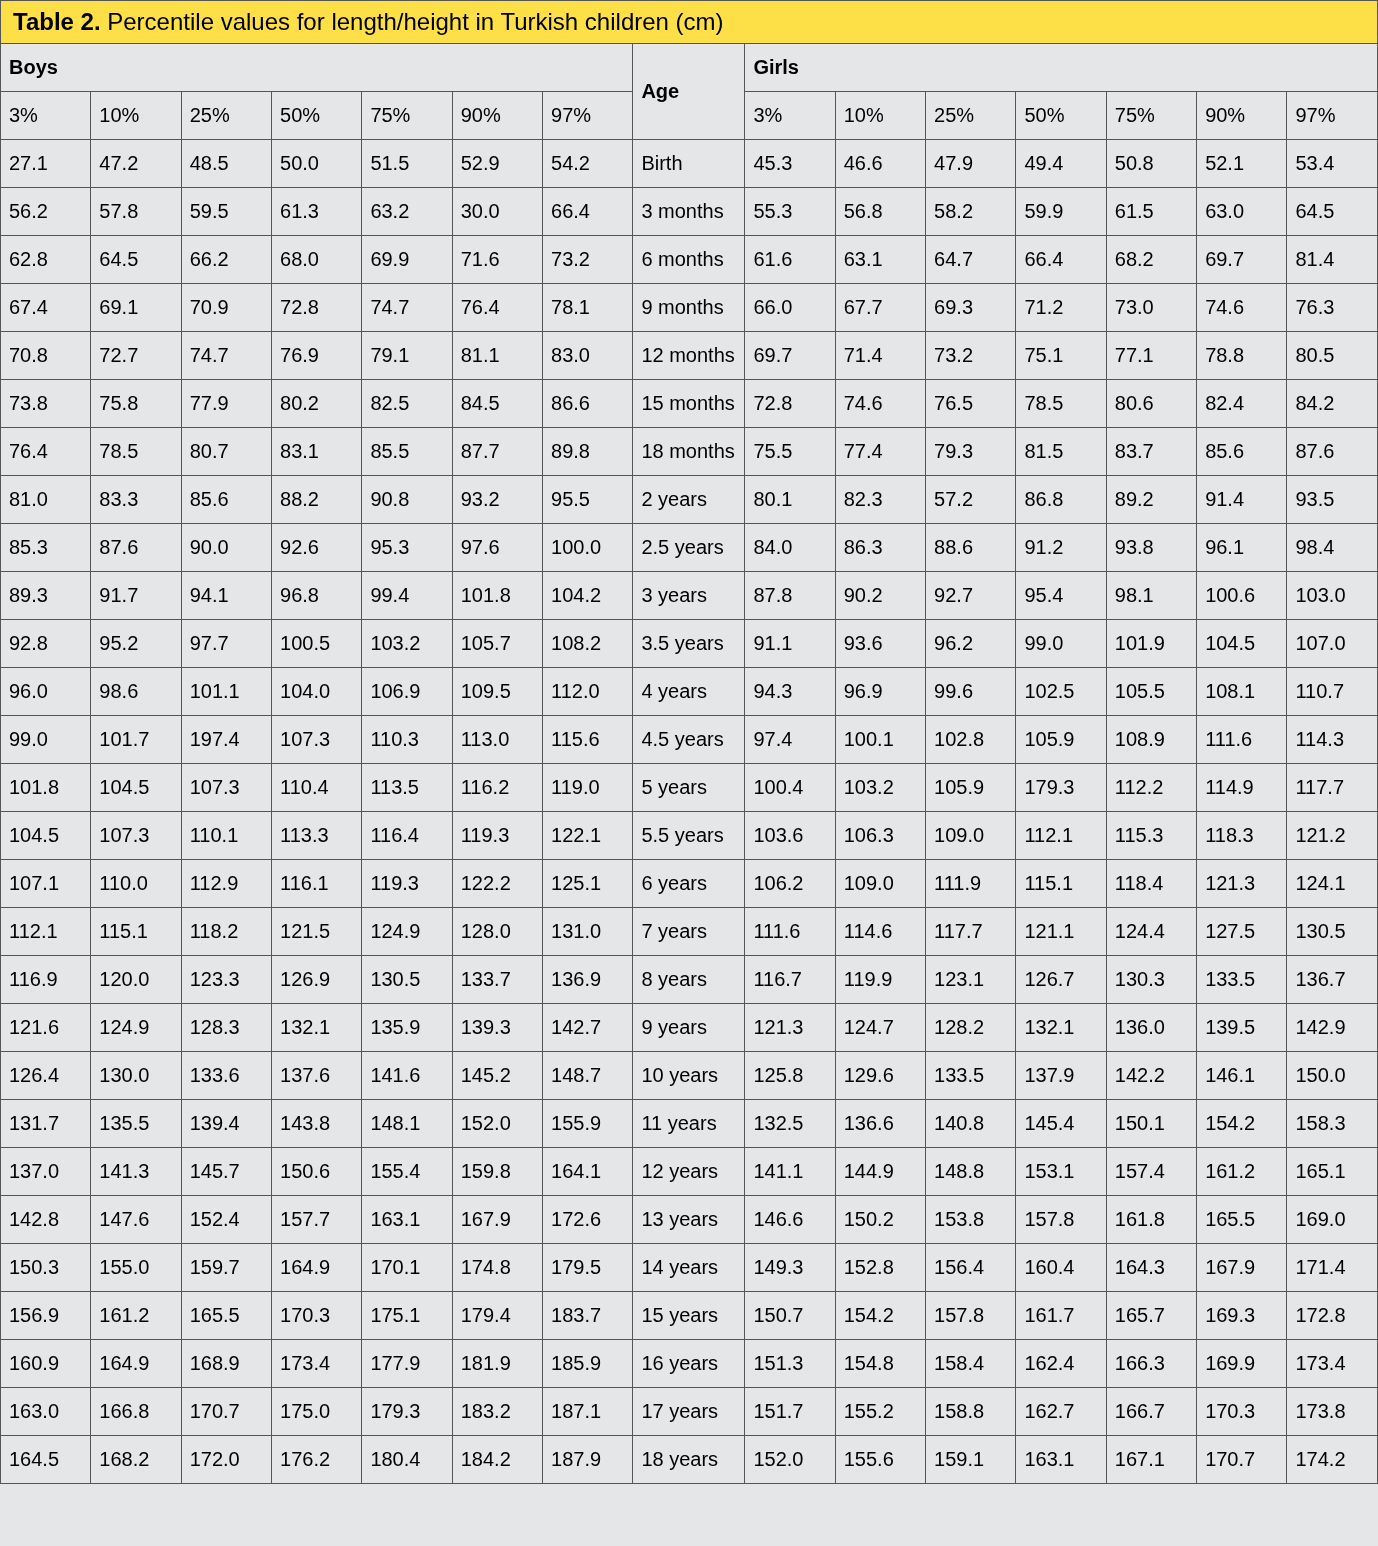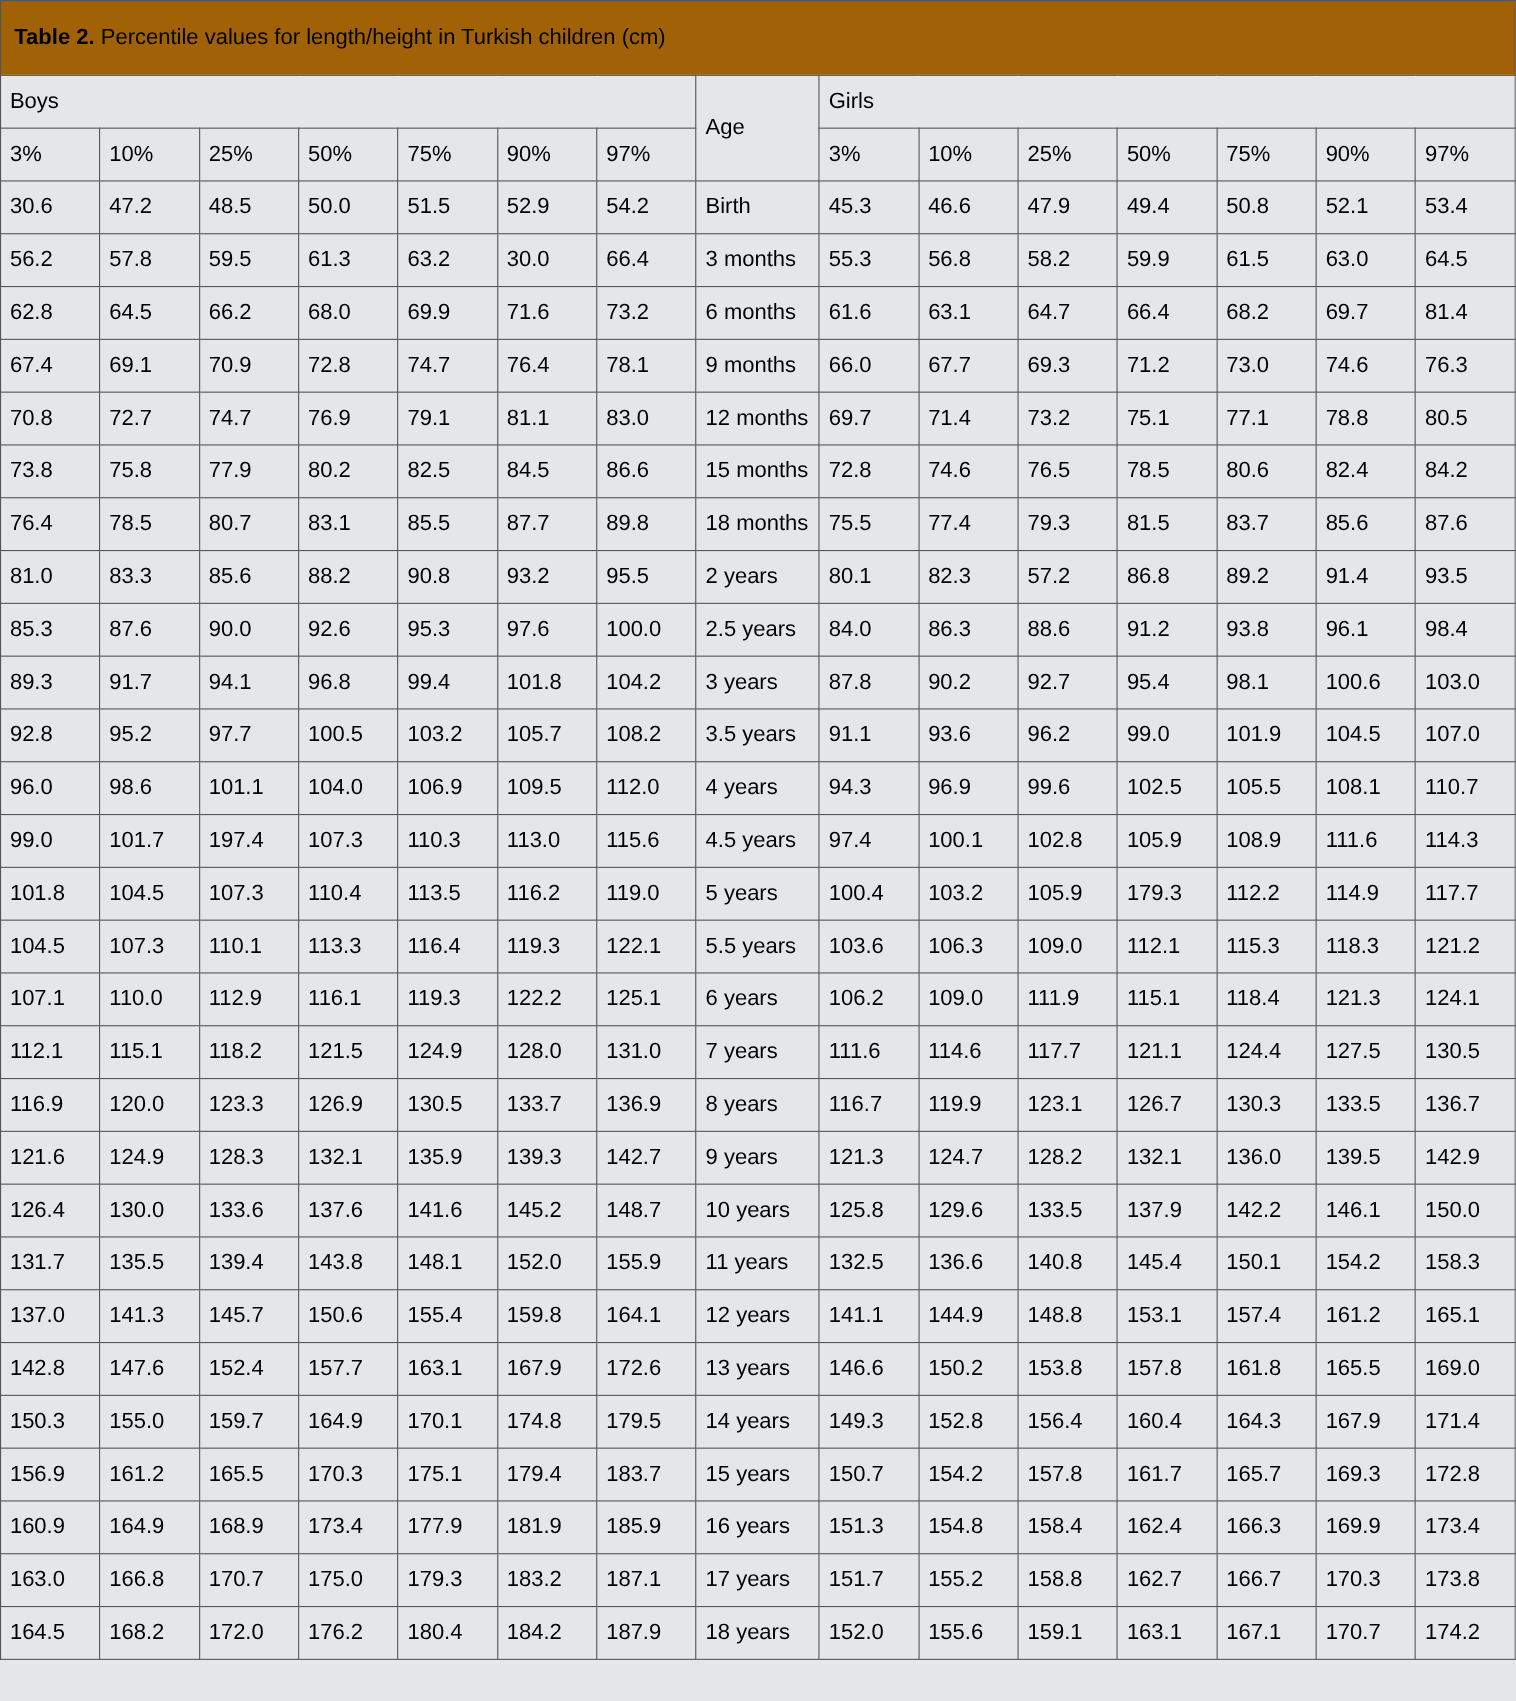--- a/index.html
+++ b/index.html
@@ -8,45 +8,45 @@
     background: #e4e6e8;
     font-family: Arial, Helvetica, sans-serif;
     color: #000;
   }
   .page {
     width: 1378px;
     box-sizing: border-box;
     padding: 0;
   }
   .caption-bar {
-    padding: 22px 12px;
-    font-size: 20px;
+    padding: 7px 12px;
+    font-size: 24px;
     border: 1px solid #555;
     border-bottom: none;
-    background: #a16207;
+    background: #fde047;
   }
   .caption-bar .bold {
     font-weight: bold;
   }
   table {
     border-collapse: collapse;
     width: 100%;
     table-layout: fixed;
     font-size: 20px;
   }
   th, td {
     border: 1px solid #555;
     padding: 12px 8px;
     text-align: left;
     background: #e4e6e8;
     font-weight: normal;
     overflow: hidden;
   }
   th.group-head {
-    font-weight: normal;
+    font-weight: bold;
   }
   .col-age {
     width: 112px;
   }
 </style>
 </head>
 <body>
 
 <div class="page">
 
@@ -93,21 +93,21 @@
           <th>25%</th>
           <th>50%</th>
           <th>75%</th>
           <th>90%</th>
           <th>97%</th>
         </tr>
     </thead>
     <tbody id="body">
 
     <tr>
-          <td>30.6</td>
+          <td>27.1</td>
           <td>47.2</td>
           <td>48.5</td>
           <td>50.0</td>
           <td>51.5</td>
           <td>52.9</td>
           <td>54.2</td>
           <td>Birth</td>
           <td>45.3</td>
           <td>46.6</td>
           <td>47.9</td>

